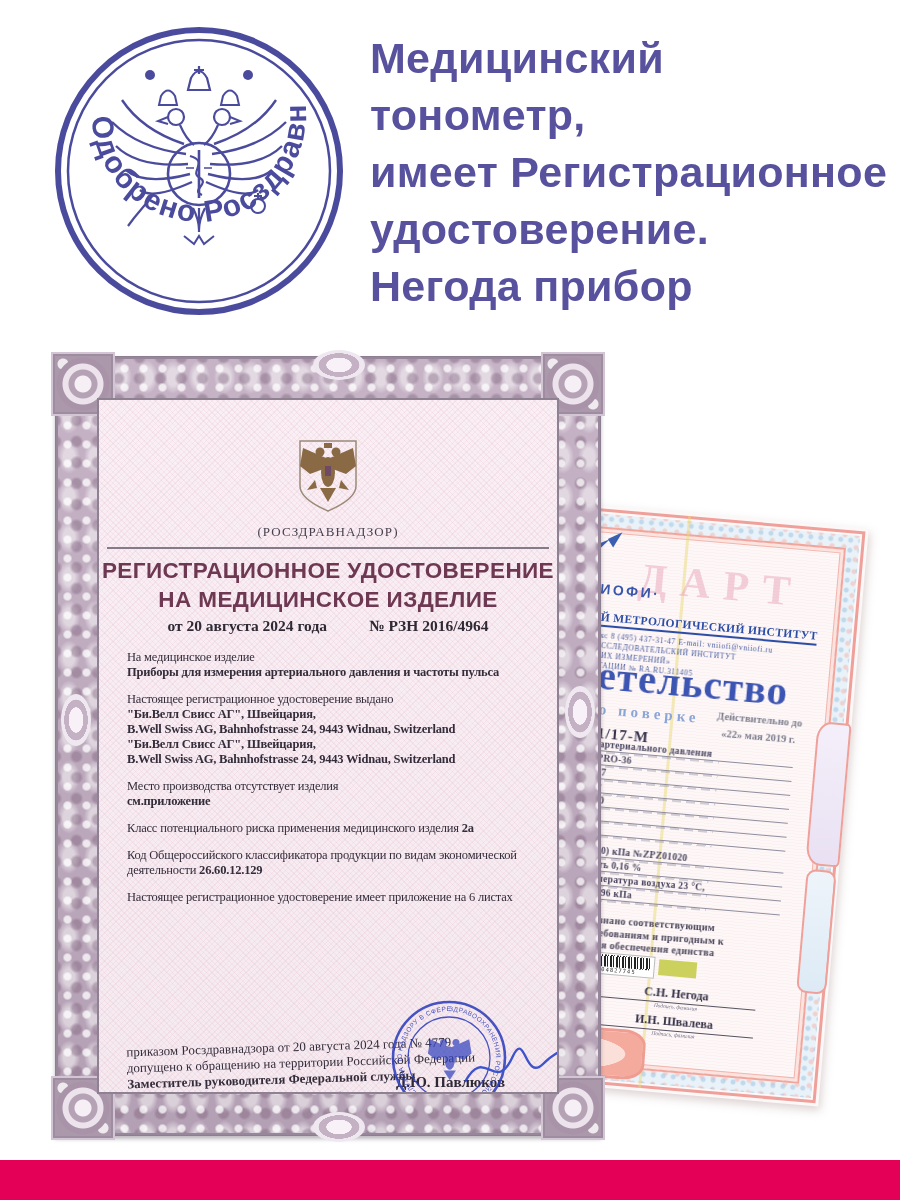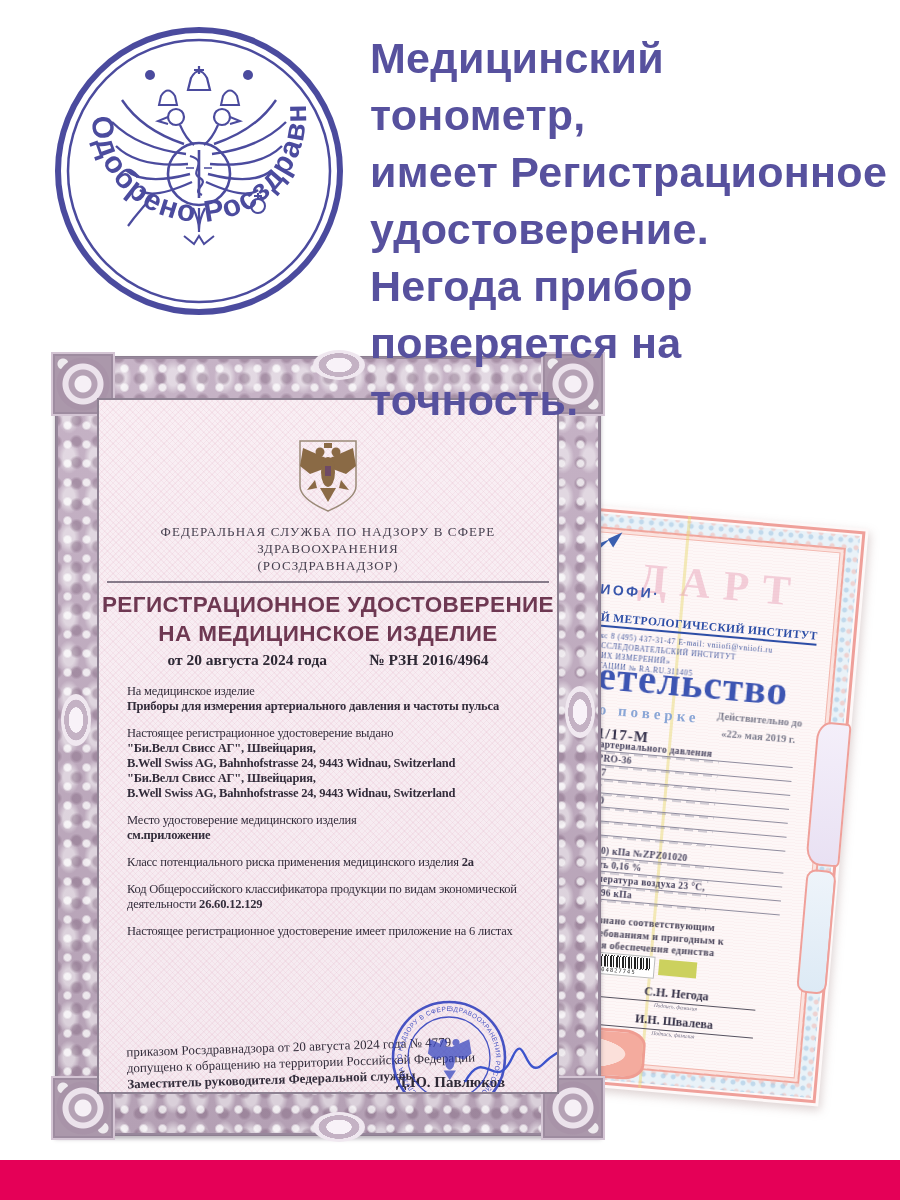--- a/index.html
+++ b/index.html
@@ -176,21 +176,20 @@
     </text>
   </svg>
 </div>
 
 <div class="headline" style="color: rgb(87, 81, 158);">
 
 <div class="headline-line">Медицинский тонометр,</div>
     <div class="headline-line">имеет Регистрационное</div>
     <div class="headline-line">удостоверение.</div>
     <div class="headline-line">Негода прибор</div>
-    <div class="headline-line">поверяется на точность.</div>
   </div>
 
 <div class="vdoc">
   <div class="vdoc-frame"></div>
   <div class="vdoc-band"></div>
   <div class="vdoc-paper"></div>
   <div class="vdoc-cart"></div>
   <div class="vdoc-cart2"></div>
   <div class="vdoc-content">
     <div class="vdoc-fold"></div>
@@ -317,21 +316,20 @@
         <circle cx="25" cy="16" r="4.5"></circle>
         <circle cx="41" cy="16" r="4.5"></circle>
         <rect x="29" y="7" width="8" height="5"></rect>
         <polygon points="25,52 41,52 33,66"></polygon>
         <polygon points="20,44 12,54 22,52"></polygon>
         <polygon points="46,44 54,54 44,52"></polygon>
       </g>
       <rect x="30" y="30" width="6" height="10" fill="#6e4a66"></rect>
     </svg>
     <div class="cert-agency">
-      <div>ФЕДЕРАЛЬНАЯ СЛУЖБА ПО НАДЗОРУ В СФЕРЕ ЗДРАВООХРАНЕНИЯ</div>
       <div>(РОСЗДРАВНАДЗОР)</div>
     </div>
     <div class="cert-divider"></div>
     <div class="cert-title" style="color: rgb(110, 56, 82);">
       <div>РЕГИСТРАЦИОННОЕ УДОСТОВЕРЕНИЕ</div>
       <div>НА МЕДИЦИНСКОЕ ИЗДЕЛИЕ</div>
     </div>
     <div class="cert-dateline">
       <span>от  20 августа 2024 года</span>
       <span>№  РЗН 2016/4964</span>
@@ -361,21 +359,21 @@
 
         <div class="cb-row">
           <span class="cb-normal"></span><span class="cb-bold">"Би.Велл Свисс АГ", Швейцария,</span>
         </div>
 
         <div class="cb-row">
           <span class="cb-normal"></span><span class="cb-bold">B.Well Swiss AG, Bahnhofstrasse 24, 9443 Widnau, Switzerland</span>
         </div>
 
         <div class="cb-row gap">
-          <span class="cb-normal">Место удостоверение медицинского изделия</span><span class="cb-bold"></span>
+          <span class="cb-normal">Место производства отсутствует изделия</span><span class="cb-bold"></span>
         </div>
 
         <div class="cb-row">
           <span class="cb-normal"></span><span class="cb-bold">см.приложение</span>
         </div>
 
 
         <div class="cb-row gap">
           <span class="cb-normal">Класс потенциального риска применения медицинского изделия </span><span class="cb-bold">2а</span>
         </div>

